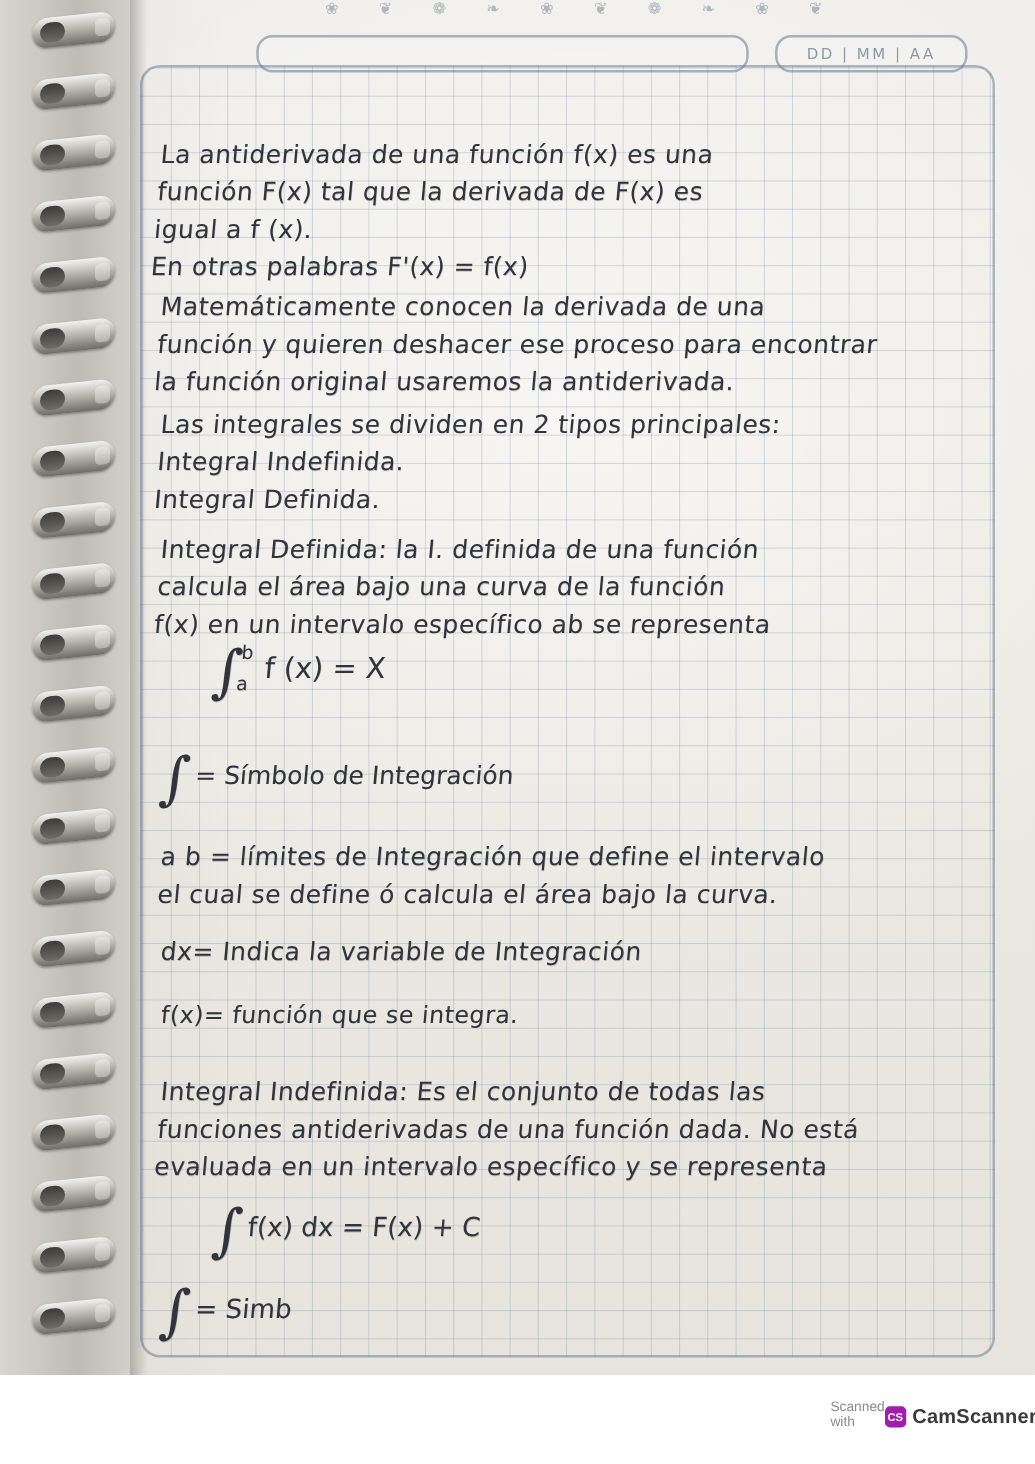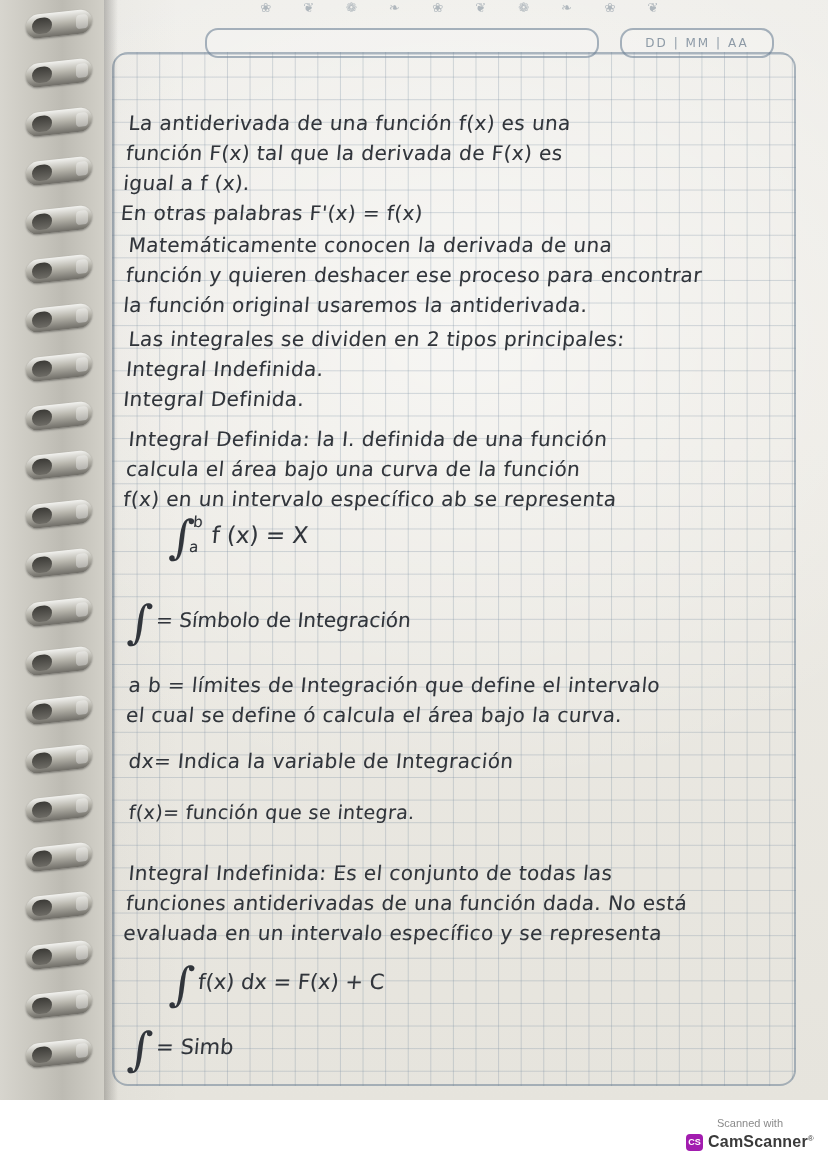--- a/index.html
+++ b/index.html
@@ -190,21 +190,21 @@
   .lims .lo { margin-left: -2px; }
 
   
   #watermark {
     position: absolute;
     right: 18px;
     top: 1110px;
     width: 120px;
     height: 48px;
     display: flex;
-    flex-direction: column;
+    flex-direction: row;
     align-items: center;
     justify-content: center;
     font-family: "Liberation Sans", sans-serif;
   }
   #wm-top {
     font-size: 11px;
     color: #8a8a8a;
     margin-bottom: 4px;
   }
   #wm-bot {

